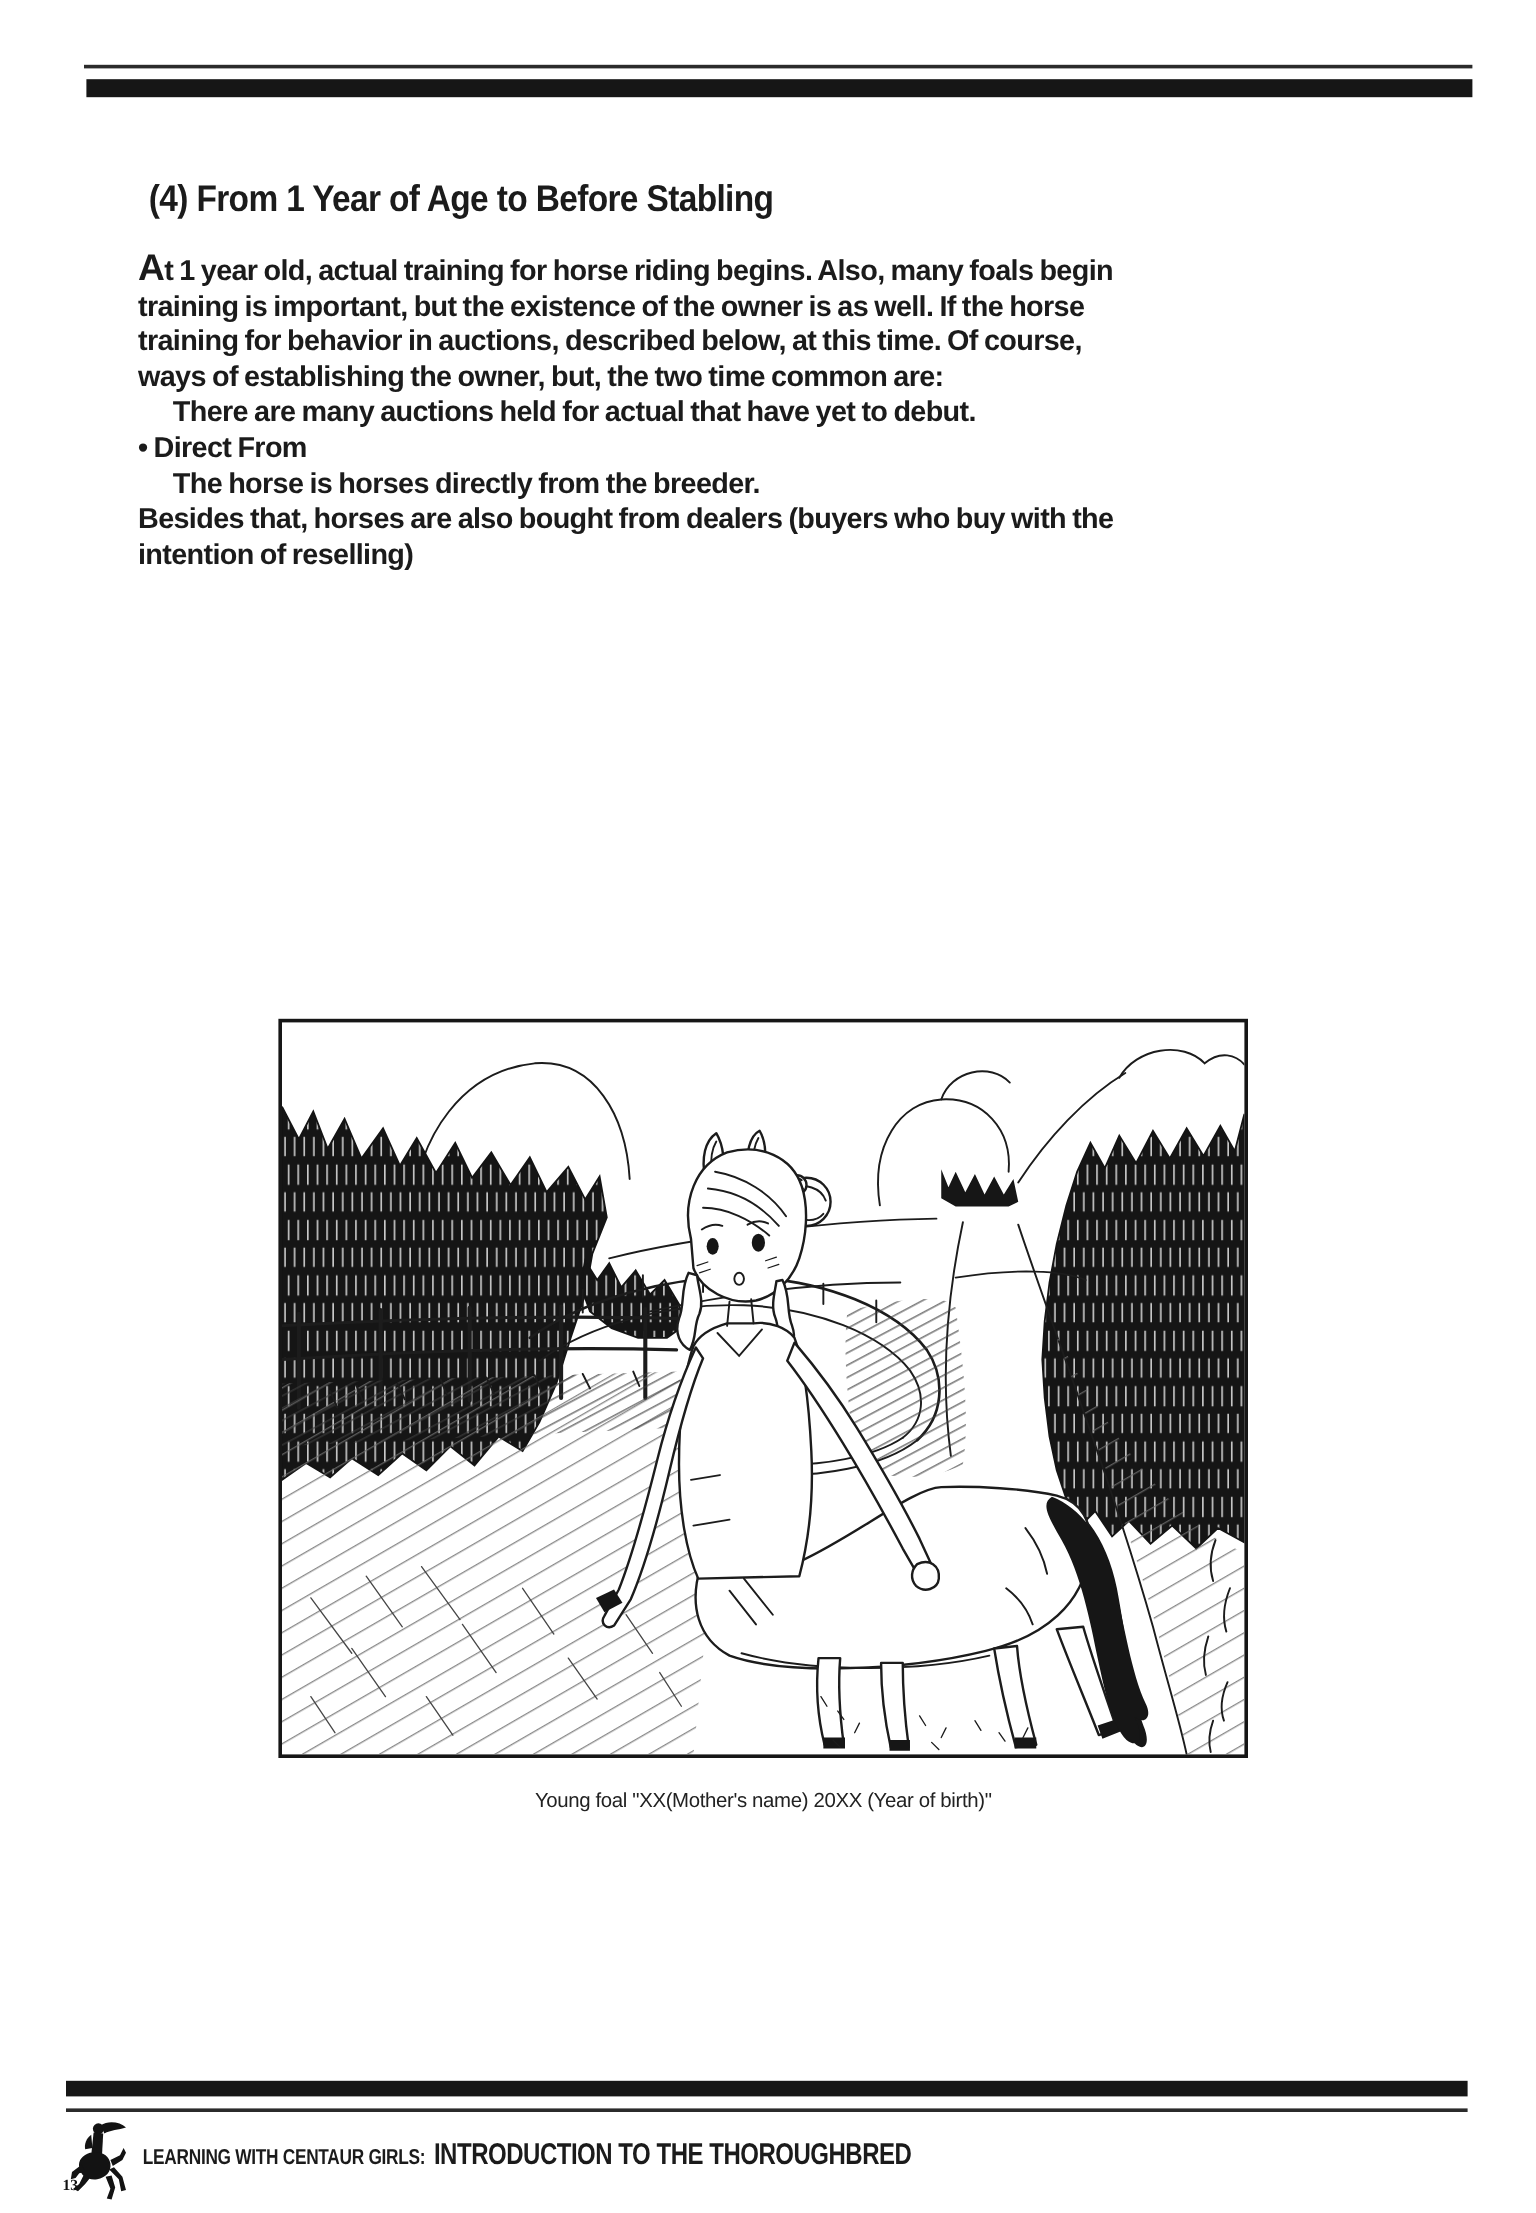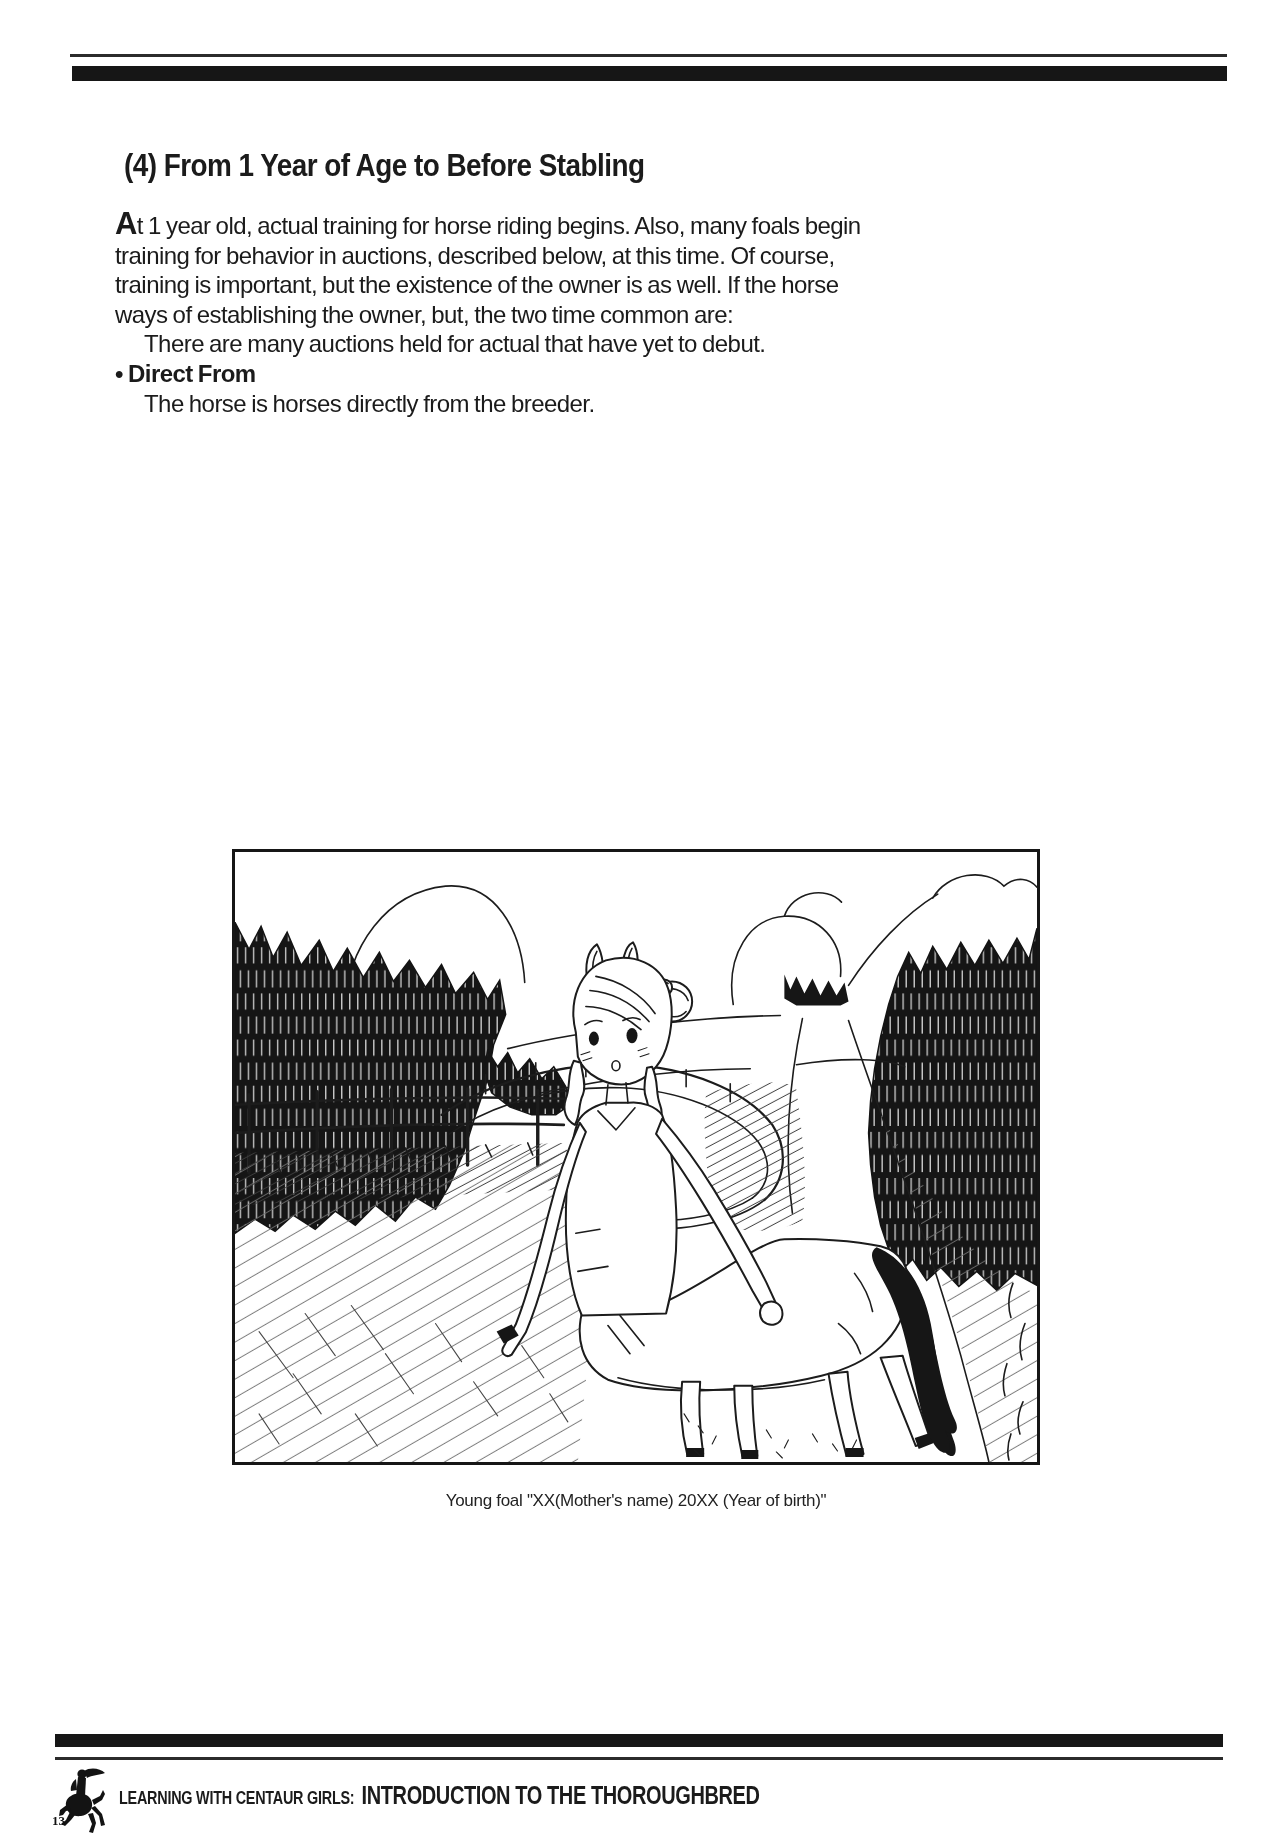--- a/index.html
+++ b/index.html
@@ -10,21 +10,21 @@
   .rule{position:absolute;background:#161616;}
   .rule-thin{height:2.5px;background:#2b2b2b;}
   .page-heading{
     position:absolute;left:124px;top:148px;font-size:31px;font-weight:700;
     letter-spacing:-0.6px;transform:scaleX(0.90);transform-origin:left top;white-space:nowrap;
   }
   .text-column{
     position:absolute;left:115px;top:211px;font-size:24px;line-height:29.6px;
     letter-spacing:-0.55px;word-spacing:-1px;color:#1b1b1b;
   }
-  .text-column div{white-space:nowrap;}
+  .text-column div{white-space:nowrap;font-weight:bold;}
   [data-name="intro-paragraph"] > div:first-child::first-letter{
     font-size:31px;font-weight:700;line-height:24px;
   }
   .bullet-line{font-weight:700;}
   .bullet-line::before{content:"\2022\00a0";font-weight:700;}
   .bullet-desc{padding-left:29px;}
   .figure-frame{
     position:absolute;left:232px;top:849px;width:808px;height:616px;
     border:3px solid #161616;box-sizing:border-box;background:#fff;
   }
@@ -52,27 +52,31 @@
 <body>
 
 <div class="rule rule-thin" style="left:70px;top:54px;width:1157px;" data-name="top-thin-rule"></div>
 <div class="rule" style="left:72px;top:66px;width:1155px;height:15px;" data-name="top-thick-rule"></div>
 
 <div class="page-heading" data-name="section-heading">(4) From 1 Year of Age to Before Stabling</div>
 
 <div class="text-column" data-name="body-text-column">
   <div data-name="intro-paragraph">
       <div>At 1 year old, actual training for horse riding begins. Also, many foals begin</div>
+      <div>training is important, but the existence of the owner is as well. If the horse</div>
       <div>training for behavior in auctions, described below, at this time. Of course,</div>
-      <div>training is important, but the existence of the owner is as well. If the horse</div>
       <div>ways of establishing the owner, but, the two time common are:</div>
     </div>
   <div class="bullet-desc" data-name="bullet-auction-description">There are many auctions held for actual that have yet to debut.</div>
   <div class="bullet-line" data-name="bullet-direct-sale-label">Direct From</div>
   <div class="bullet-desc" data-name="bullet-direct-sale-description">The horse is horses directly from the breeder.</div>
+  <div data-name="outro-paragraph">
+      <div>Besides that, horses are also bought from dealers (buyers who buy with the</div>
+      <div>intention of reselling)</div>
+    </div>
 </div>
 
 <div class="figure-frame" data-name="illustration-frame">
   <svg viewBox="0 0 800 608" preserveAspectRatio="none" data-name="centaur-foal-illustration">
     <defs>
       <pattern id="treeTx" width="8" height="46" patternUnits="userSpaceOnUse">
         <rect width="8" height="46" fill="#151515"></rect>
         <path d="M2.5,3 V19 M5.5,26 V43" stroke="#f2f2f2" stroke-width="1.1"></path>
       </pattern>
       <pattern id="grassA" width="9" height="9" patternUnits="userSpaceOnUse" patternTransform="rotate(62)">

